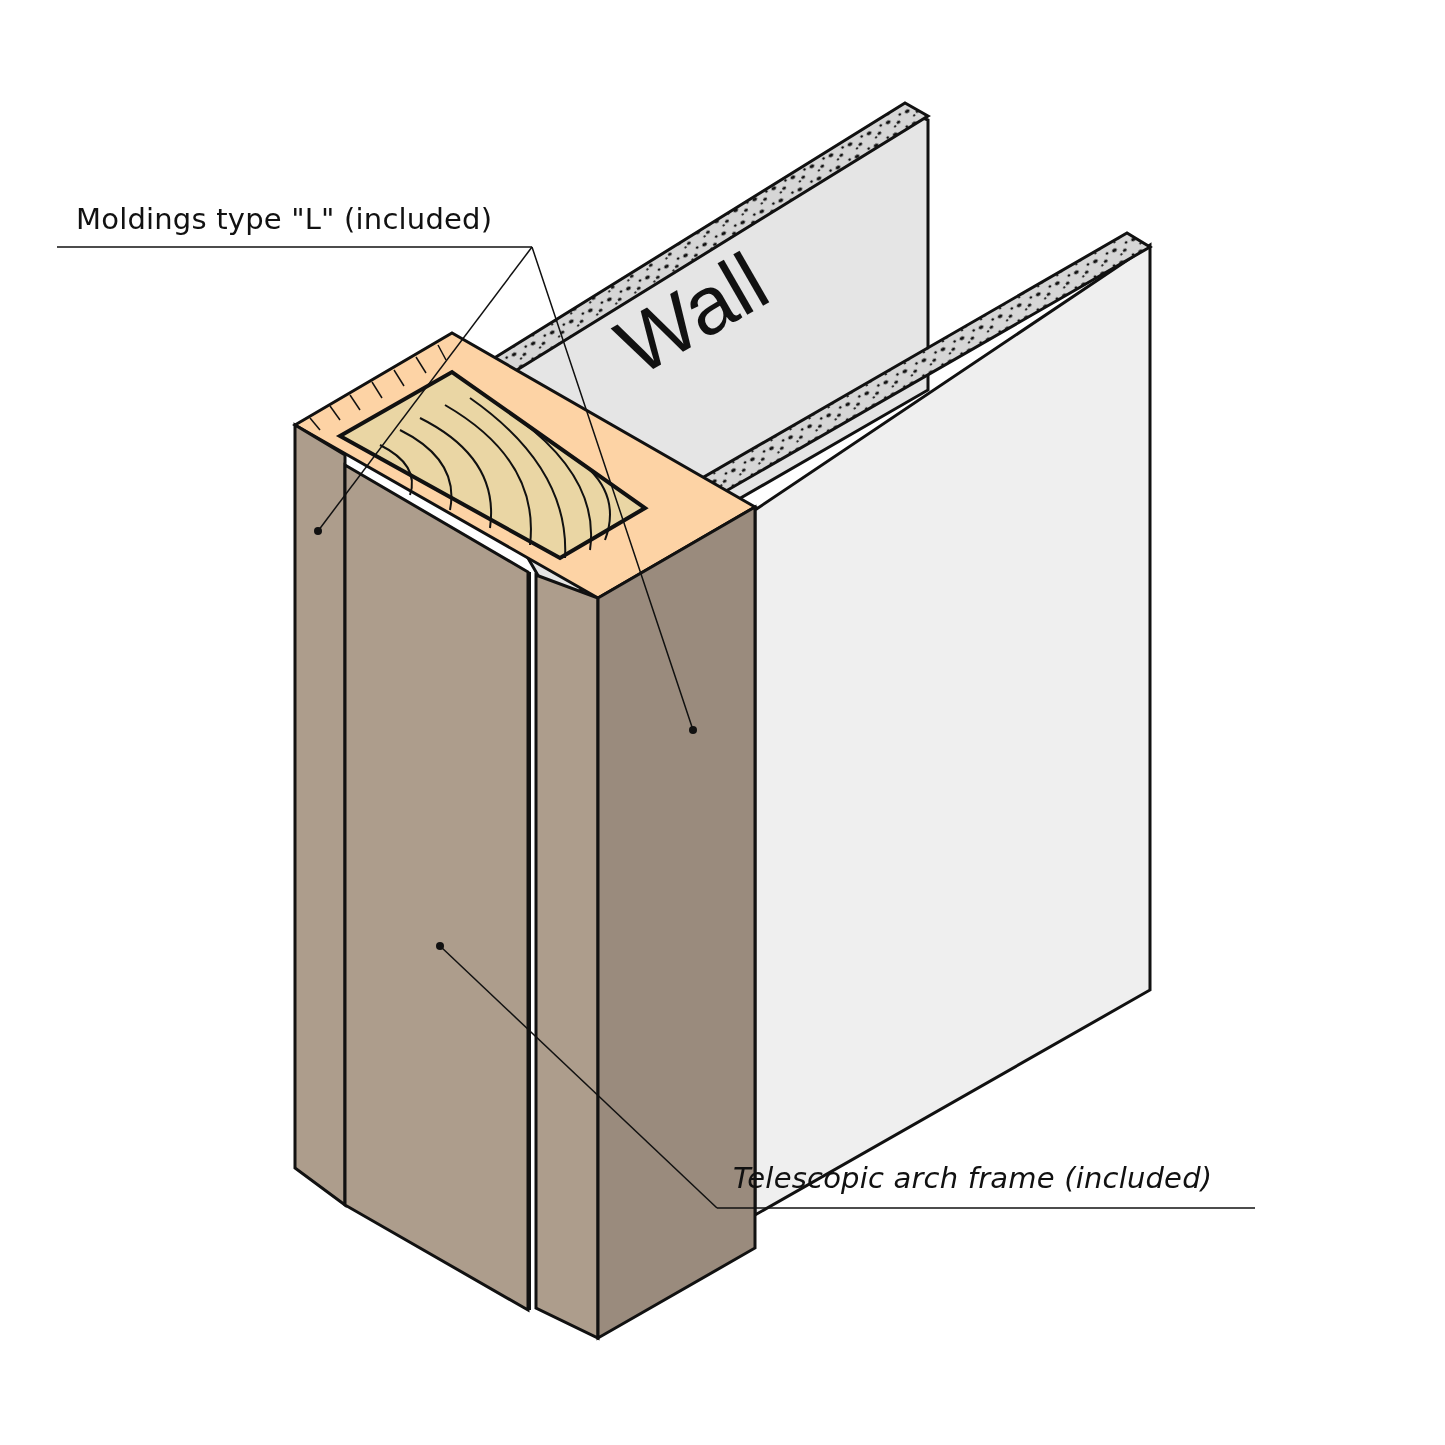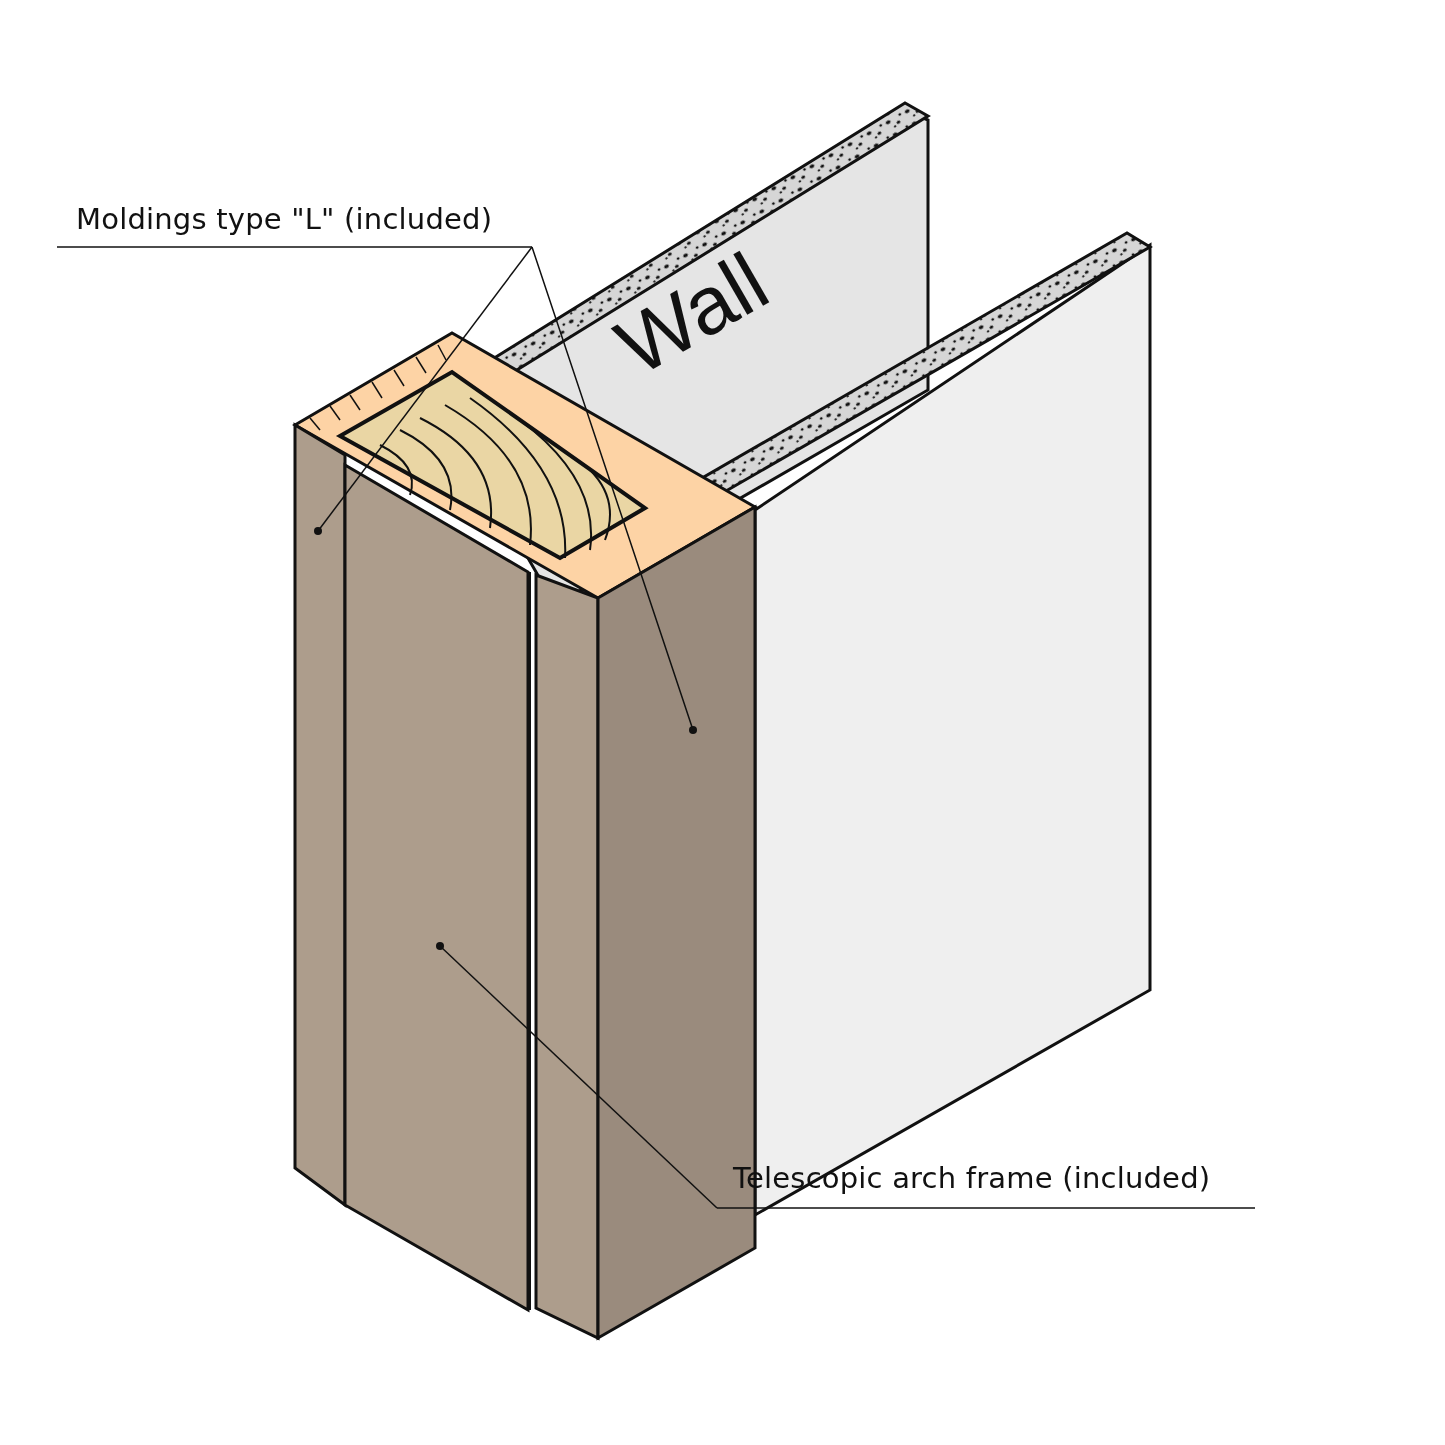--- a/index.html
+++ b/index.html
@@ -78,15 +78,15 @@
     <line x1="717" y1="1208" x2="1255" y2="1208"></line>
   </g>
   <g fill="#111">
     <circle cx="318" cy="531" r="4"></circle>
     <circle cx="693" cy="730" r="4"></circle>
     <circle cx="440" cy="946" r="4"></circle>
   </g>
 </svg>
 
 <div class="label" style="left:76px;top:202px;">Moldings type "L" (included)</div>
-<div class="label" style="left:733px;top:1161px;">Telescopic arch frame (included)</div>
+<div class="label" style="left:733px;top:1161px;font-style:italic;">Telescopic arch frame (included)</div>
 <div id="wall-label">Wall</div>
 </div>
 
 </body></html>

